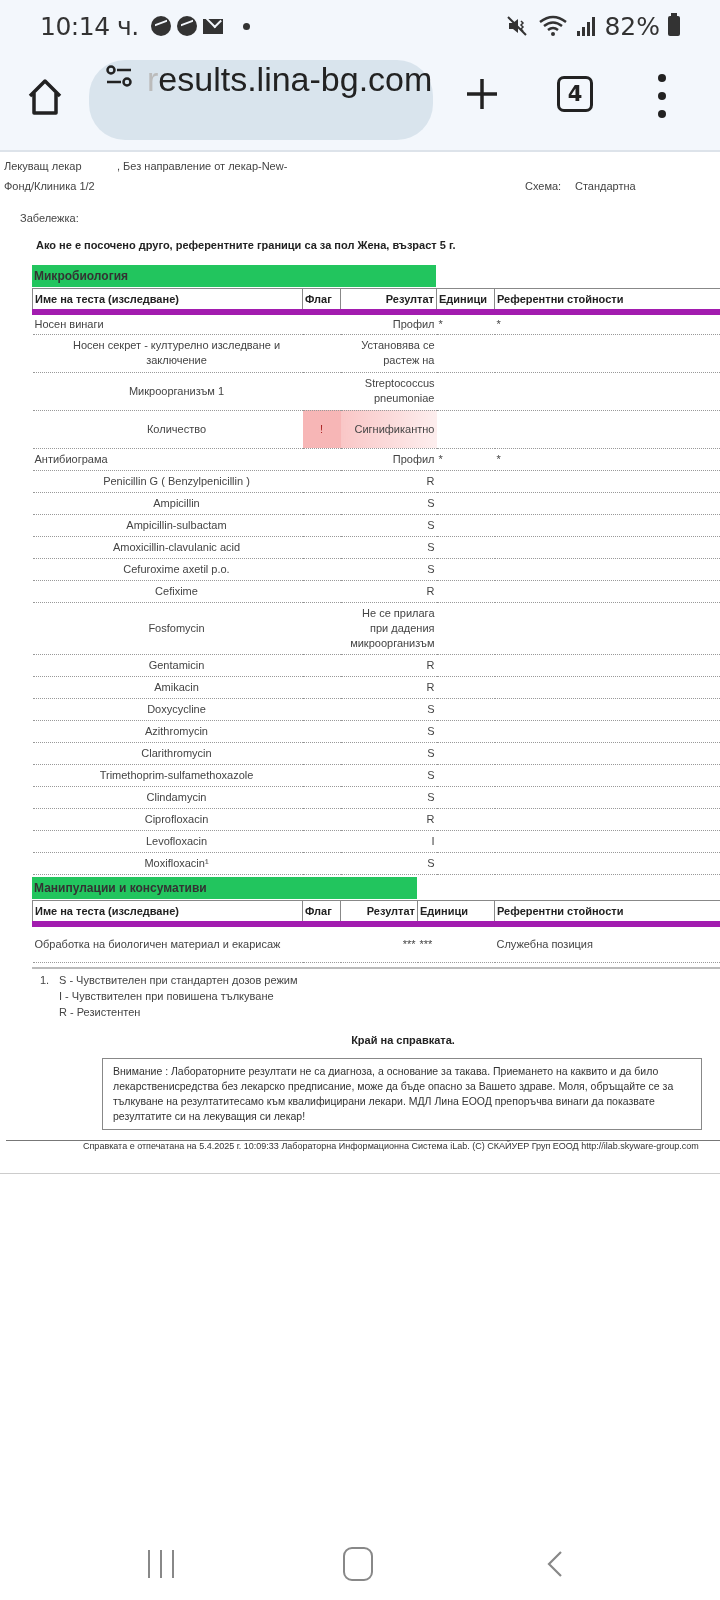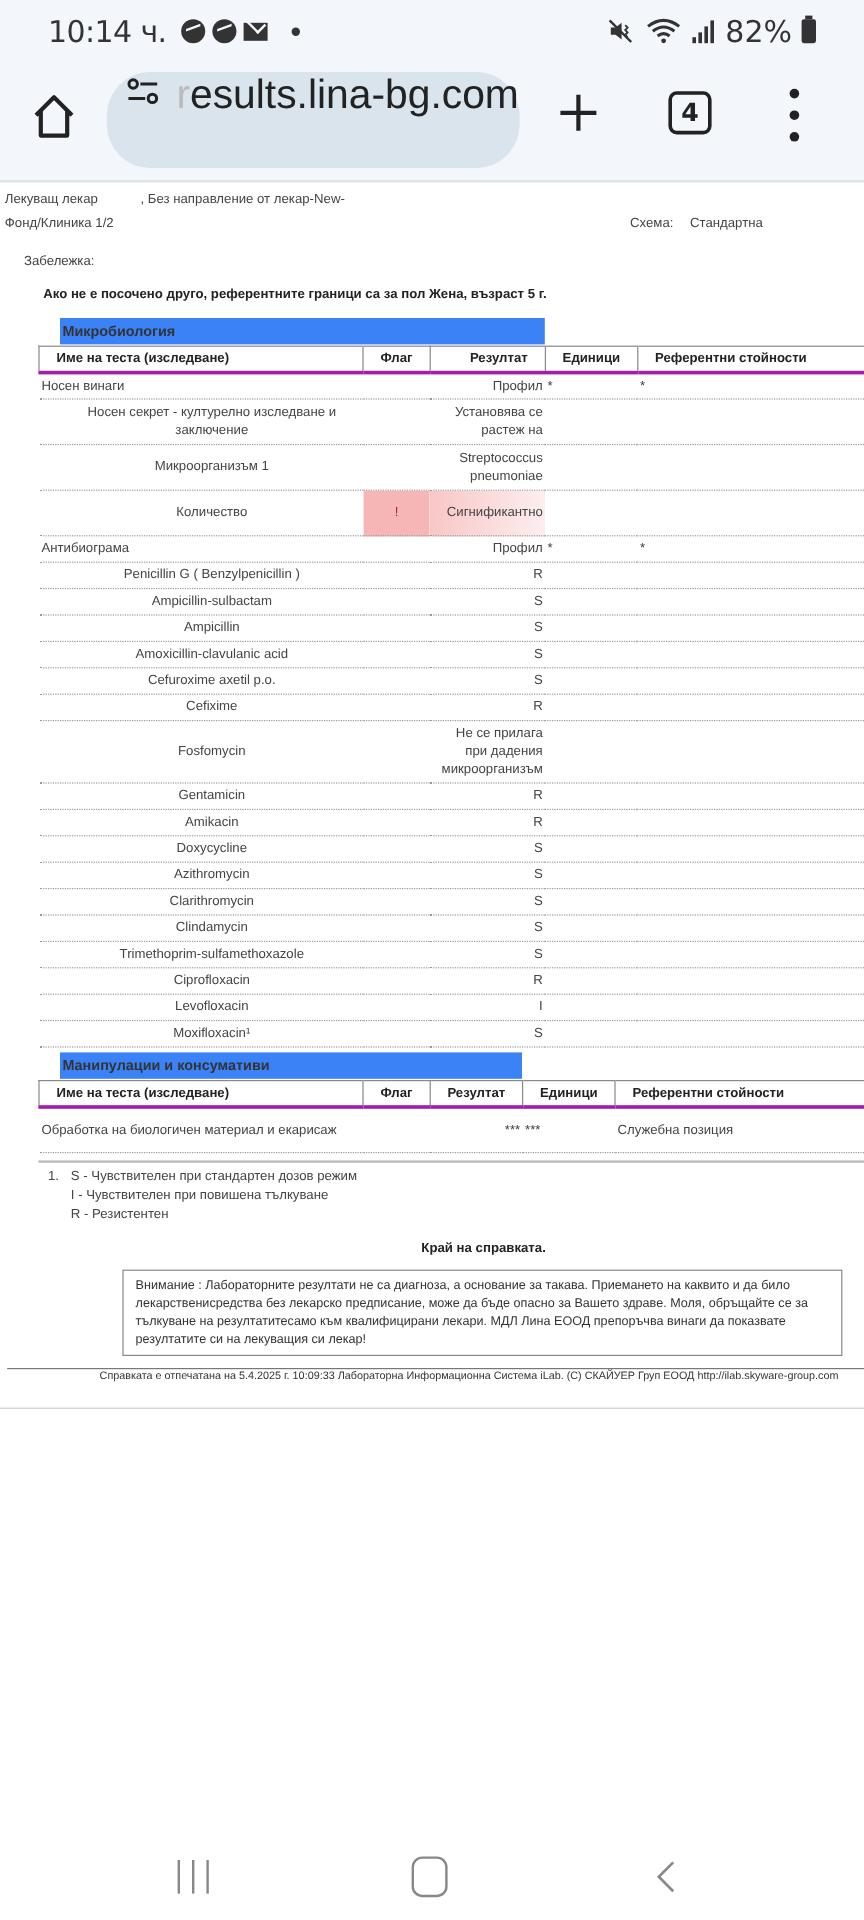--- a/index.html
+++ b/index.html
@@ -29,23 +29,23 @@
   .tabs-btn { position:absolute; left:557px; top:18px; width:30px; height:30px; border:3px solid #222; border-radius:7px; font-size:21px; font-weight:bold; color:#222; display:flex; align-items:center; justify-content:center; font-family:"DejaVu Sans", sans-serif; }
   .menu-btn { position:absolute; left:654px; top:16px; width:16px; height:44px; display:flex; flex-direction:column; justify-content:space-between; align-items:center; }
   .menu-btn span { width:8px; height:8px; border-radius:50%; background:#222; }
 
   
   .page { position:absolute; top:130px; left:0; width:720px; font-size:11px; color:#333; }
   .cut { position:absolute; top:10px; height:8px; overflow:hidden; color:#ddd; font-size:11px; }
   .meta { position:absolute; font-size:11px; color:#444; }
   .note-bold { position:absolute; left:36px; top:109px; font-size:11px; font-weight:bold; color:#222; }
 
-  .section-title { position:absolute; left:50px; height:22px; background:#3b82f6; font-weight:bold; font-size:12px; color:#333; line-height:22px; padding-left:2px; box-sizing:border-box; }
+  .section-title { position:absolute; left:32px; height:22px; background:#22c55e; font-weight:bold; font-size:12px; color:#333; line-height:22px; padding-left:2px; box-sizing:border-box; }
   table.res { position:absolute; left:32px; width:690px; border-collapse:collapse; font-size:11px; }
-  table.res th { font-weight:bold; text-align:left; height:20px; padding:0 14px; border-top:1px solid #888; border-bottom:3px solid #a21caf; color:#222; }
+  table.res th { font-weight:bold; text-align:left; height:20px; padding:0 2px; border-top:1px solid #888; border-bottom:6px solid #a21caf; color:#222; }
   table.res th.flag { text-align:left; border-left:1px solid #888; border-right:1px solid #888; }
   table.res th.result { text-align:right; }
   table.res th.units { border-left:1px solid #888; }
   table.res th.ref { border-left:1px solid #888; border-right:1px solid #888; }
   table.res th.name { border-left:1px solid #888; }
   table.res td { padding:0 2px; border-bottom:1px dotted #999; vertical-align:middle; line-height:15px; color:#444; }
   td.result { text-align:right; }
   td.flag { text-align:center; }
   td.name.sub { padding-left:20px;text-align:center; }
   tr.alert td.flag { background:#f7b6b6; color:#a22; }
@@ -197,28 +197,28 @@
           <td class="ref">*</td>
         </tr>
         <tr style="height: 22px;">
           <td class="name sub" style="white-space: normal;">Penicillin G ( Benzylpenicillin )</td>
           <td class="flag"></td>
           <td class="result" style="white-space: normal;">R</td>
           <td class="units"></td>
           <td class="ref"></td>
         </tr>
         <tr style="height: 22px;">
+          <td class="name sub" style="white-space: normal;">Ampicillin</td>
+          <td class="flag"></td>
+          <td class="result" style="white-space: normal;">S</td>
+          <td class="units"></td>
+          <td class="ref"></td>
+        </tr>
+        <tr style="height: 22px;">
           <td class="name sub" style="white-space: normal;">Ampicillin-sulbactam</td>
-          <td class="flag"></td>
-          <td class="result" style="white-space: normal;">S</td>
-          <td class="units"></td>
-          <td class="ref"></td>
-        </tr>
-        <tr style="height: 22px;">
-          <td class="name sub" style="white-space: normal;">Ampicillin</td>
           <td class="flag"></td>
           <td class="result" style="white-space: normal;">S</td>
           <td class="units"></td>
           <td class="ref"></td>
         </tr>
         <tr style="height: 22px;">
           <td class="name sub" style="white-space: normal;">Amoxicillin-clavulanic acid</td>
           <td class="flag"></td>
           <td class="result" style="white-space: normal;">S</td>
           <td class="units"></td>
@@ -274,28 +274,28 @@
           <td class="ref"></td>
         </tr>
         <tr style="height: 22px;">
           <td class="name sub" style="white-space: normal;">Clarithromycin</td>
           <td class="flag"></td>
           <td class="result" style="white-space: normal;">S</td>
           <td class="units"></td>
           <td class="ref"></td>
         </tr>
         <tr style="height: 22px;">
+          <td class="name sub" style="white-space: normal;">Trimethoprim-sulfamethoxazole</td>
+          <td class="flag"></td>
+          <td class="result" style="white-space: normal;">S</td>
+          <td class="units"></td>
+          <td class="ref"></td>
+        </tr>
+        <tr style="height: 22px;">
           <td class="name sub" style="white-space: normal;">Clindamycin</td>
-          <td class="flag"></td>
-          <td class="result" style="white-space: normal;">S</td>
-          <td class="units"></td>
-          <td class="ref"></td>
-        </tr>
-        <tr style="height: 22px;">
-          <td class="name sub" style="white-space: normal;">Trimethoprim-sulfamethoxazole</td>
           <td class="flag"></td>
           <td class="result" style="white-space: normal;">S</td>
           <td class="units"></td>
           <td class="ref"></td>
         </tr>
         <tr style="height: 22px;">
           <td class="name sub" style="white-space: normal;">Ciprofloxacin</td>
           <td class="flag"></td>
           <td class="result" style="white-space: normal;">R</td>
           <td class="units"></td>

